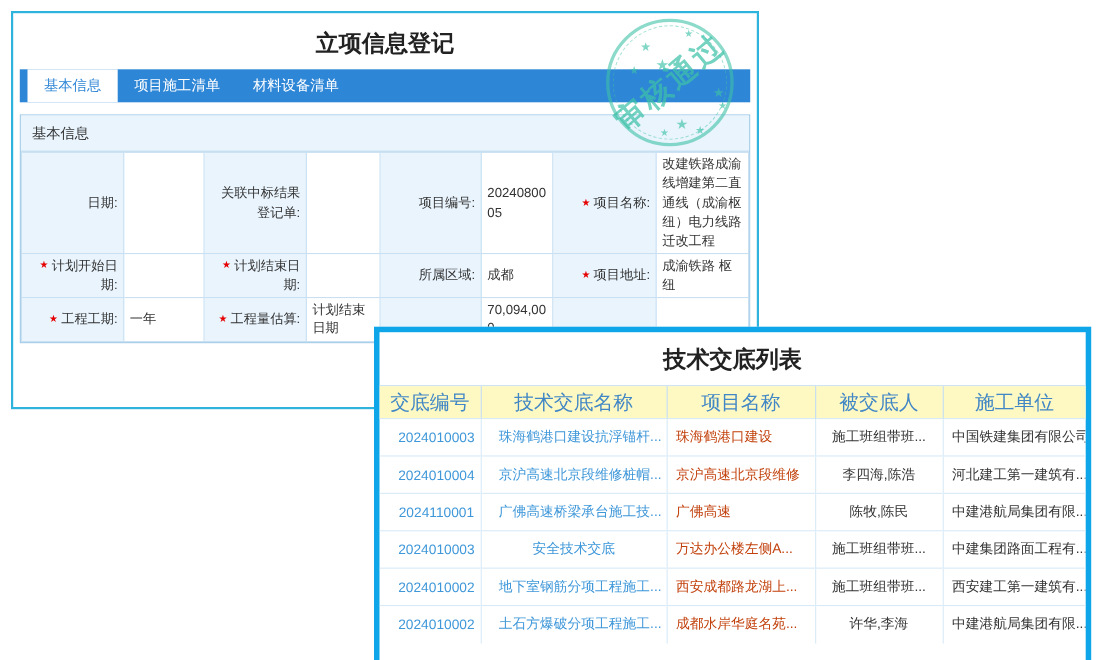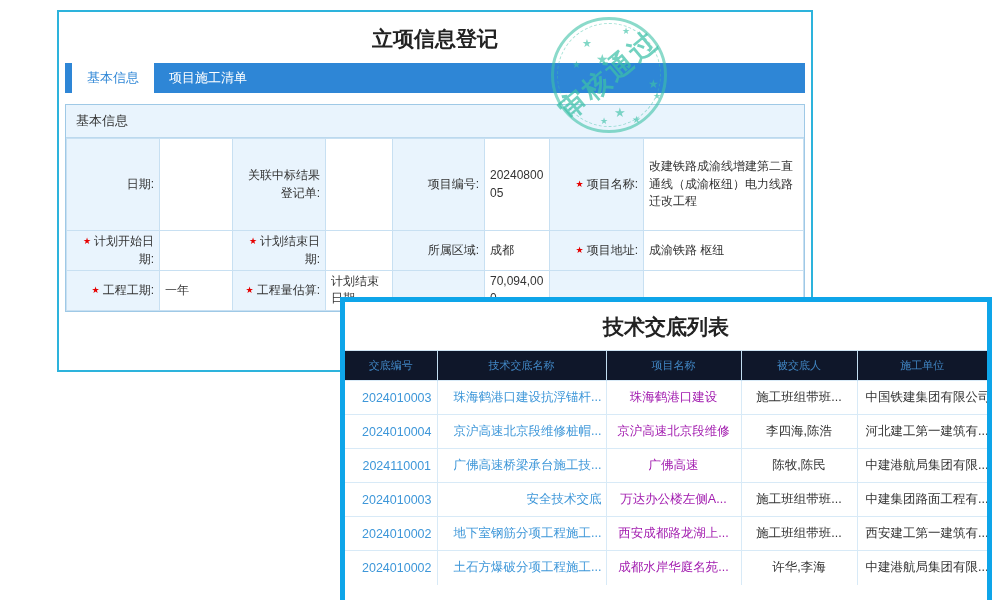--- a/index.html
+++ b/index.html
@@ -2,21 +2,21 @@
 <html><head>
 <meta charset="utf-8">
 <style>
   * { margin:0; padding:0; box-sizing:border-box; }
   html,body { width:1000px; height:600px; background:#fff;
     font-family:"Liberation Sans","DejaVu Sans",sans-serif; }
   .stage { position:relative; width:1000px; height:600px; overflow:hidden; background:#fff; }
 
   
   .win { position:absolute; background:#fff; }
-  .win1 { left:10px; top:10px; width:756px; height:362px; border:2px solid #2db3dc; z-index:1;margin-left:47px; }
+  .win1 { left:10px; top:10px; width:680px; height:362px; border:2px solid #2db3dc; z-index:1; }
   .win1 h1 { text-align:center; font-size:21px; font-weight:bold; color:#222; margin:13px 0 10px; }
   .tabbar { margin:0 6px; height:30px; background:#2e86d6; display:flex; padding-left:7px; }
   .tab { color:#fff; font-size:13px; line-height:30px; padding:0 15px; cursor:pointer; white-space:nowrap; }
   .tab.active { background:#fff; color:#2e86d6; }
   .formbox { margin:11px 6px 0; border:1px solid #9fc9e6; }
   .sechead { background:#e9f4fd; padding:7px 10px; font-size:13px; color:#333;
              border-bottom:1px solid #bcd9ee; }
   table.formtable { width:100%; border-collapse:collapse; table-layout:fixed;
                     font-size:12px; color:#333; }
   .formtable td { border:1px solid #c8e0f2; padding:2px 5px; vertical-align:middle;
@@ -44,42 +44,43 @@
   .s3{left:18px;top:40px;font-size:10px;} .s4{left:68px;top:7px;font-size:9px;}
   .s5{left:60px;top:86px;font-size:13px;} .s6{left:78px;top:95px;font-size:10px;}
   .s7{left:46px;top:97px;font-size:9px;}  .s8{left:94px;top:58px;font-size:12px;}
   .s9{left:99px;top:72px;font-size:9px;}
 
   
   .win2 { left:340px; top:297px; width:652px; height:342px; border:5px solid #0ea5e9;
           z-index:10; overflow:hidden; }
   .win2 h2 { text-align:center; font-size:21px; font-weight:bold; color:#222; margin:11px 0 9px; }
   table.listtable { width:100%; border-collapse:collapse; table-layout:fixed; font-size:12.5px; }
-  .listtable th { background:#0f172a; color:#4187c5; font-weight:normal; font-size:11px;
+  .listtable th { background:#fef9c3; color:#4187c5; font-weight:normal; font-size:18px;
                   height:30px; border-top:1px solid #cfe4f3; border-left:1px solid #c2ddf1; }
   .listtable th:first-child { border-left:none; }
   .listtable td { height:34px; border-top:1px solid #d8eaf7; border-left:1px solid #d8eaf7;
                   white-space:nowrap; overflow:hidden; }
   .listtable td:first-child { border-left:none;padding-left:12px; }
   td.c-num  { color:#3e97d9; text-align:center; cursor:pointer; }
-  td.c-name { color:#3e97d9; text-align:right; padding:0 4px; cursor:pointer; }
-  td.c-proj { color:#a21caf; text-align:center; padding:0 8px; cursor:pointer;margin-left:46px; }
+  td.c-name { color:#3e97d9; text-align:center; padding:0 16px; cursor:pointer; }
+  td.c-proj { color:#c2410c; text-align:left; padding:0 8px; cursor:pointer;margin-left:46px; }
   td.c-people { color:#333; text-align:center; }
   td.c-unit { color:#333; text-align:center; padding:0 8px;border-radius:10px; }
 </style>
 </head>
 <body>
 
 <div class="stage">
 
   <section class="win win1">
     <h1>立项信息登记</h1>
     <div class="tabbar">
       <div class="tab active">基本信息</div>
       <div class="tab">项目施工清单</div>
+      <div class="tab">材料设备清单</div>
     </div>
     <div class="formbox">
       <div class="sechead">基本信息</div>
       <table class="formtable">
         <colgroup>
           <col style="width:93px">
             <col style="width:73px">
             <col style="width:93px">
             <col style="width:67px">
           <col style="width:92px">

